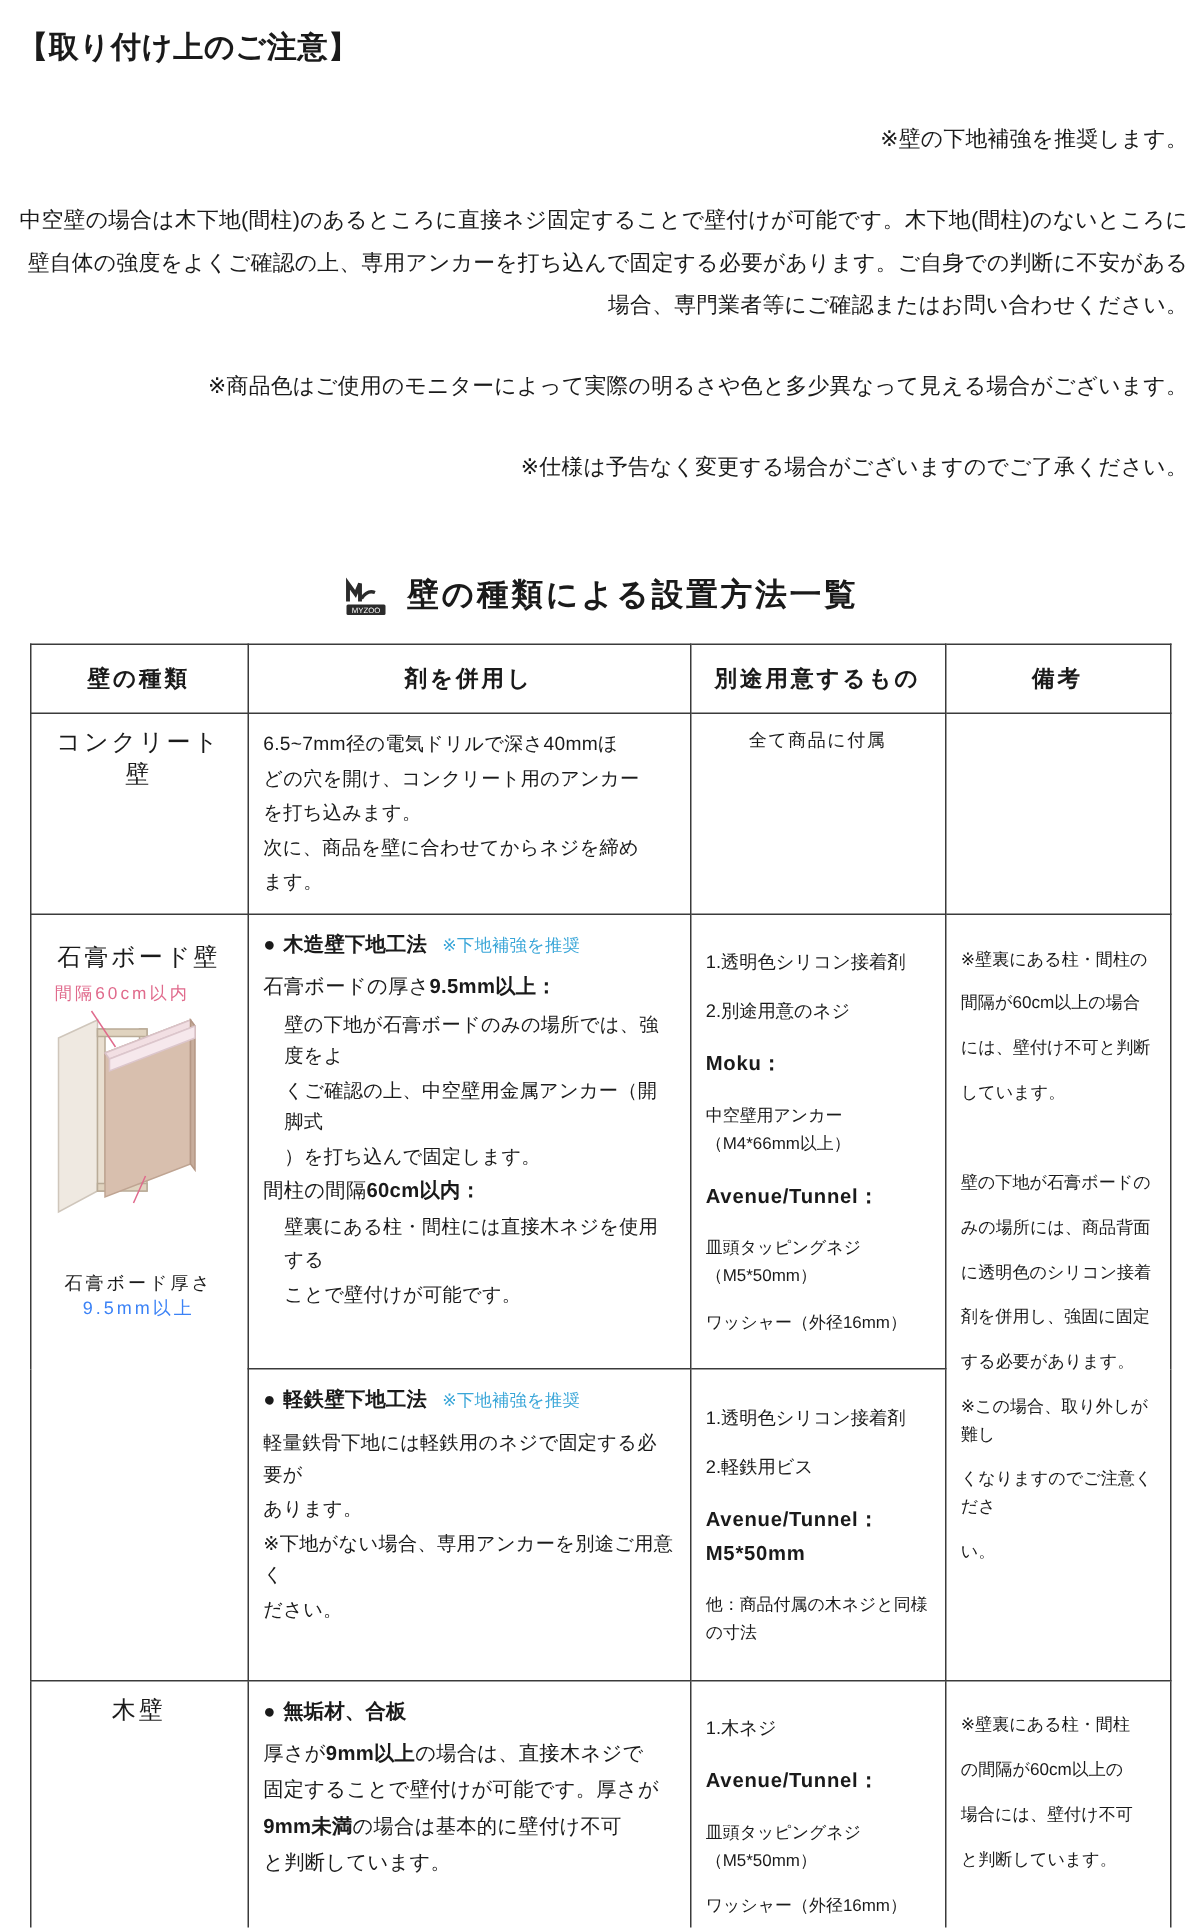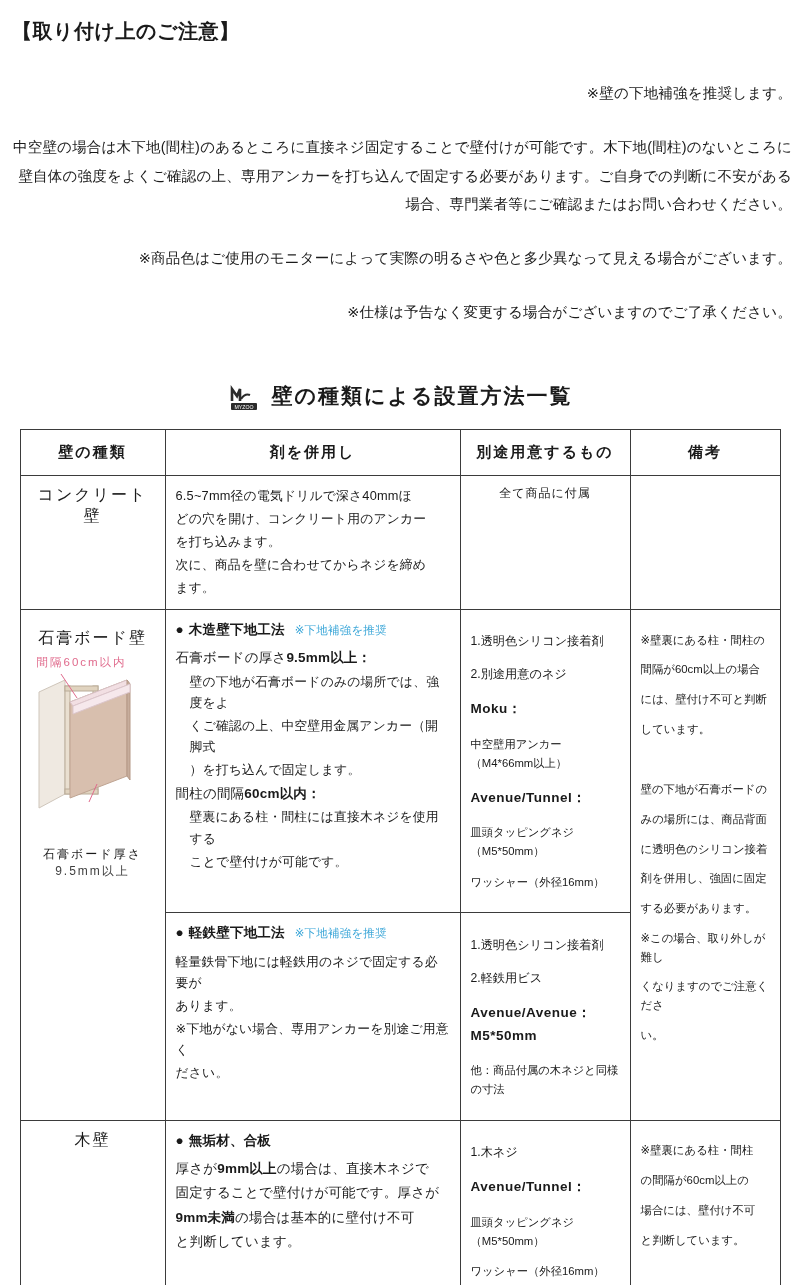--- a/index.html
+++ b/index.html
@@ -70,21 +70,21 @@
   .kind-cell {
     text-align: center;
     vertical-align: middle;
     font-size: 16px;
     letter-spacing: 2px;
   }
   .kind-cell.top-align { vertical-align: top; padding-top: 18px; }
 
   .body-txt { font-size: 12.8px; line-height: 1.65; letter-spacing: .2px; margin-left: 32px; }
   .body-txt p { margin: 0 0 2px 0; }
-  .indent { padding-left: 14px; display: block; font-family: Liberation Serif, serif; }
+  .indent { padding-left: 14px; display: block; }
 
   .bullet-row { font-size: 13.5px; font-weight: 700; margin-bottom: 6px; }
   .bullet-row .dot { margin-right: 5px; }
   .sub-note { color: #3aa6d8; font-size: 11.5px; font-weight: 400; margin-left: 10px; }
 
   .mid { font-size: 13.5px; }
   .bold { font-weight: 700; }
 
   .prep { font-size: 12.2px; line-height: 1.7; }
   .prep .big { font-size: 13.5px; font-weight: 600; letter-spacing: .5px; }
@@ -95,21 +95,21 @@
   .remark { font-size: 11.4px; line-height: 1.62; }
 
   
   .illus-wrap { text-align: center; padding-top: 6px; }
   .illus-cap-top {
     color: #e06a8c; font-size: 11.5px; text-align: left; margin-left: 6px; margin-bottom: 2px;
   }
   .illus-cap-bot {
     font-size: 12px; line-height: 1.4; margin-top: 20px;
   }
-  .illus-cap-bot .pink { color: #404040; }
+  .illus-cap-bot .pink { color: #3b82f6; }
 </style>
 </head>
 <body>
 
 <div class="page">
 
   <section class="notice">
     <h1 class="notice-title">【取り付け上のご注意】</h1>
     <p>※壁の下地補強を推奨します。</p>
     <p>中空壁の場合は木下地(間柱)のあるところに直接ネジ固定することで壁付けが可能です。木下地(間柱)のないところに壁自体の強度をよくご確認の上、専用アンカーを打ち込んで固定する必要があります。ご自身での判断に不安がある場合、専門業者等にご確認またはお問い合わせください。</p>
@@ -237,21 +237,21 @@
             <span class="dot">●</span><span>軽鉄壁下地工法</span><span class="sub-note">※下地補強を推奨</span>
           </div>
           <p>軽量鉄骨下地には軽鉄用のネジで固定する必要が</p>
           <p>あります。</p>
           <p>※下地がない場合、専用アンカーを別途ご用意く</p>
           <p>ださい。</p>
         </td>
         <td class="prep">
           <p>1.透明色シリコン接着剤</p>
           <p>2.軽鉄用ビス</p>
-          <p class="big">Avenue/Avenue：M5*50mm</p>
+          <p class="big">Avenue/Tunnel：M5*50mm</p>
           <p class="small">他：商品付属の木ネジと同様の寸法</p>
         </td>
       </tr>
 
       <tr>
         <td class="kind-cell" rowspan="2">木壁</td>
         <td class="body-txt">
           <div class="bullet-row">
             <span class="dot">●</span><span>無垢材、合板</span>
           </div>

